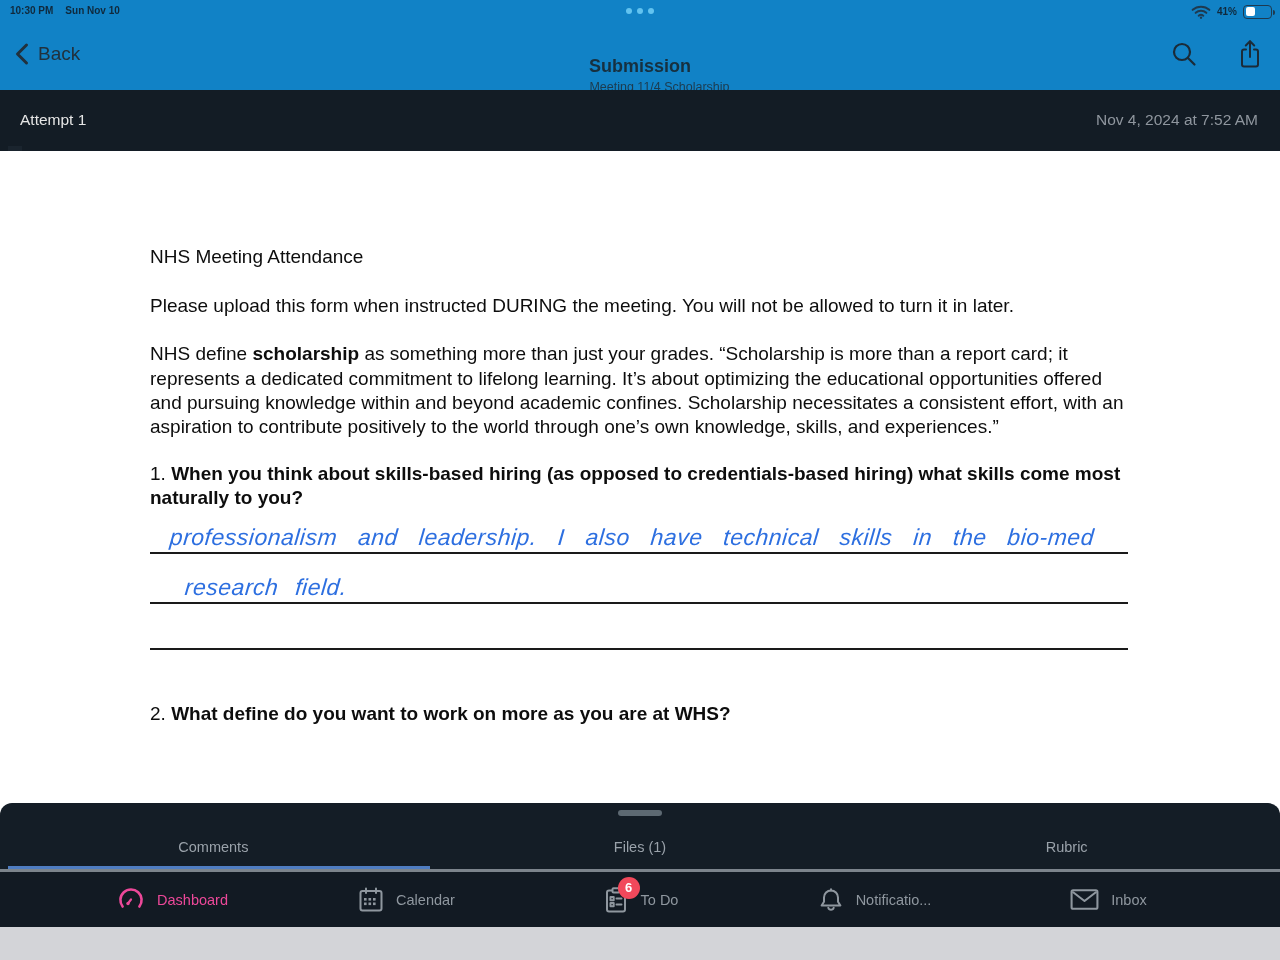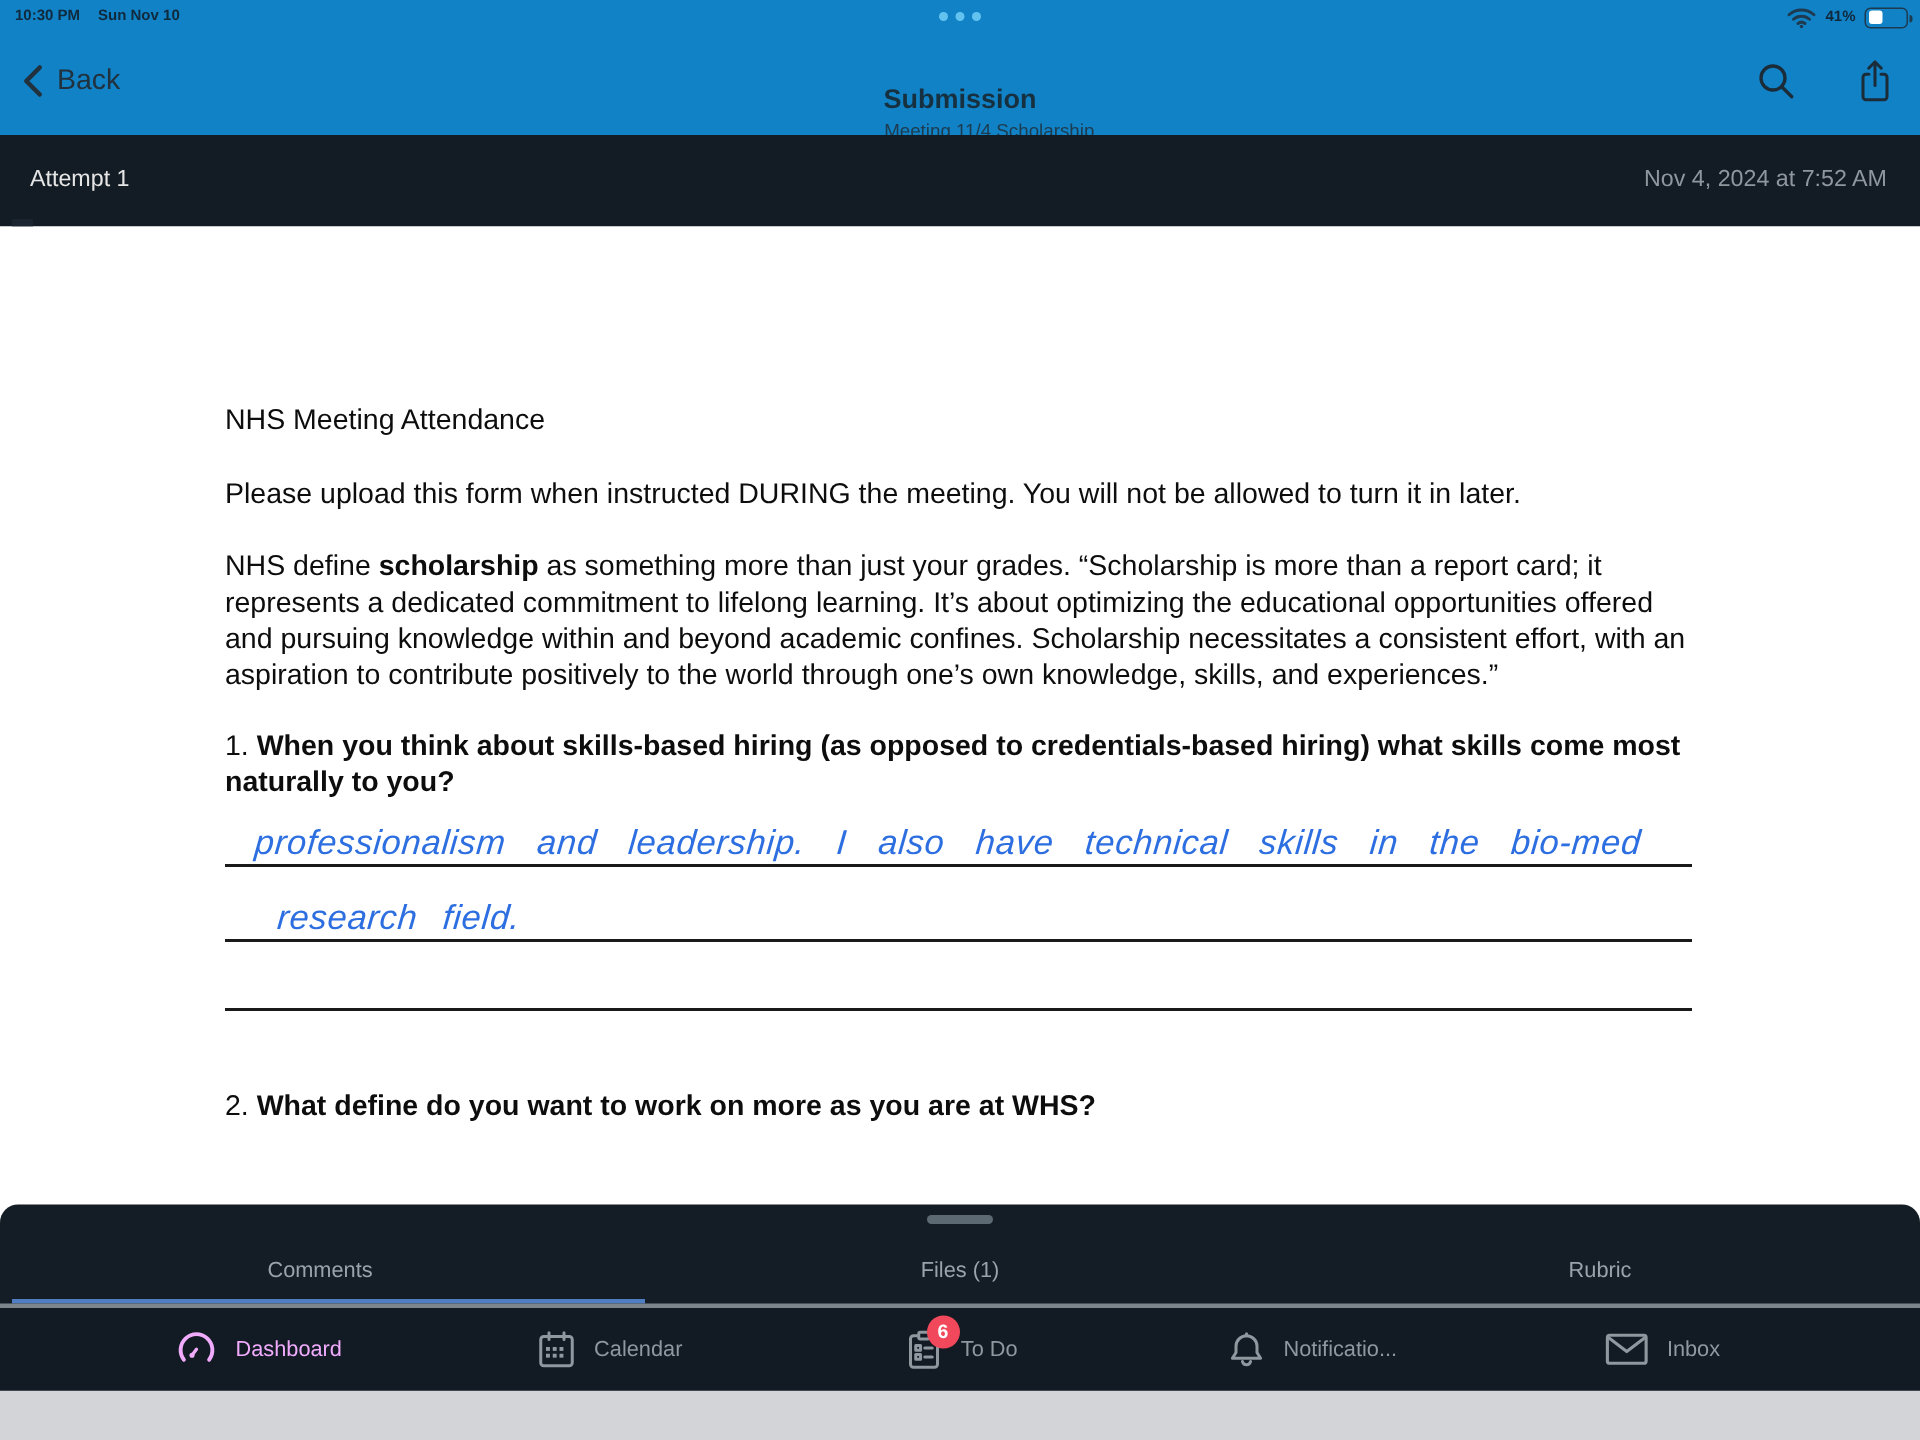--- a/index.html
+++ b/index.html
@@ -28,21 +28,21 @@
   .icon-btn { width:32px; height:32px; display:flex; align-items:center; justify-content:center; cursor:pointer; color:#1b2b38; }
 
   
   .attemptbar { position:absolute; top:90px; left:0; right:0; height:61px; background:#131c25; }
   .attempt-lbl { position:absolute; left:20px; top:21px; font-size:15.5px; color:#e5e5e5; }
   .attempt-date { position:absolute; right:22px; top:21px; font-size:15.5px; color:#8f969e; }
   .doc-notch { position:absolute; top:146px; left:8px; width:14px; height:10px; background:#1a242e; }
 
   
   .doc { position:absolute; top:151px; left:0; width:1280px; height:677px; background:#ffffff;
-         padding:118px 152px 0 150px; color:#0d0d0d; font-size:19px; overflow:hidden; }
+         padding:94px 152px 0 150px; color:#0d0d0d; font-size:19px; overflow:hidden; }
   .doc p { line-height:24.2px; }
   .doc-title { line-height:24px; margin-bottom:25px; }
   .doc-p1 { margin-bottom:24px; }
   .doc-p2 { margin-bottom:23px; }
   .q { font-weight:700; line-height:24.5px; }
   .q .qnum { font-weight:400; }
   .ans-block { position:relative; border-bottom:2px solid #1a1a1a; }
   .ans-1 { height:43px; }
   .ans-2 { height:50px; }
   .ans-3 { height:46px; }
@@ -62,21 +62,21 @@
   .tab { flex:1; display:flex; align-items:center; justify-content:center;
          font-size:14.5px; color:#9aa2aa; cursor:pointer; position:relative; }
   .tab-underline { position:absolute; top:63px; left:8px; width:422px; height:3px; background:#4f7dc1; }
   .sheet-divider { position:absolute; top:66px; left:0; right:0; height:3px; background:#7c848c; }
 
   
   .navbar { position:absolute; top:69px; left:0; right:0; bottom:0; background:#121a23;
             display:flex; padding:0 55px; }
   .nav-item { flex:1; display:flex; align-items:center; justify-content:center; gap:11px;
               color:#8f979f; font-size:14.5px; cursor:pointer; }
-  .nav-item.active { color:#f0abfc; }
+  .nav-item.active { color:#ec4899; }
   .nav-icon { position:relative; display:flex; }
   .badge { position:absolute; top:-9px; right:-10px; min-width:22px; height:22px; border-radius:11px;
            background:#f1485b; color:#fff; font-size:13px; font-weight:700;
            display:flex; align-items:center; justify-content:center; }
   svg { display:block; }
 </style>
 </head>
 <body>
 
 <div class="screen">

